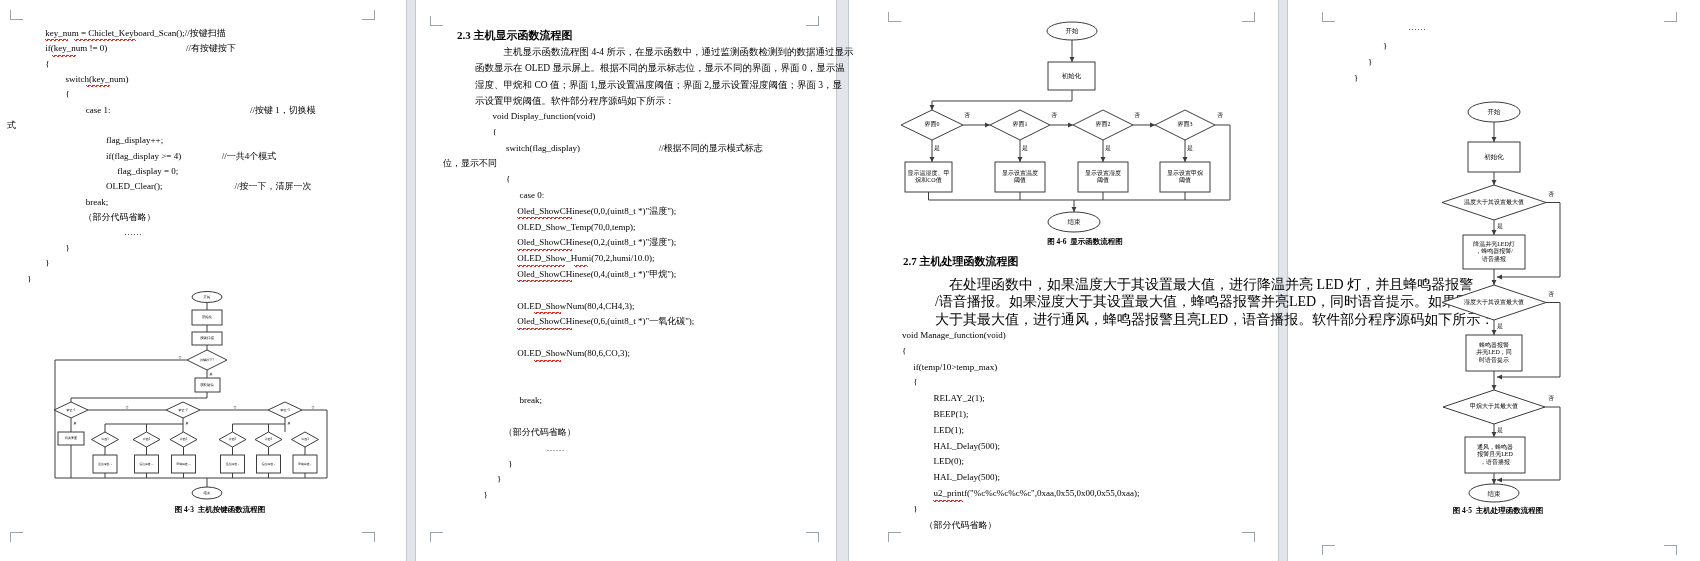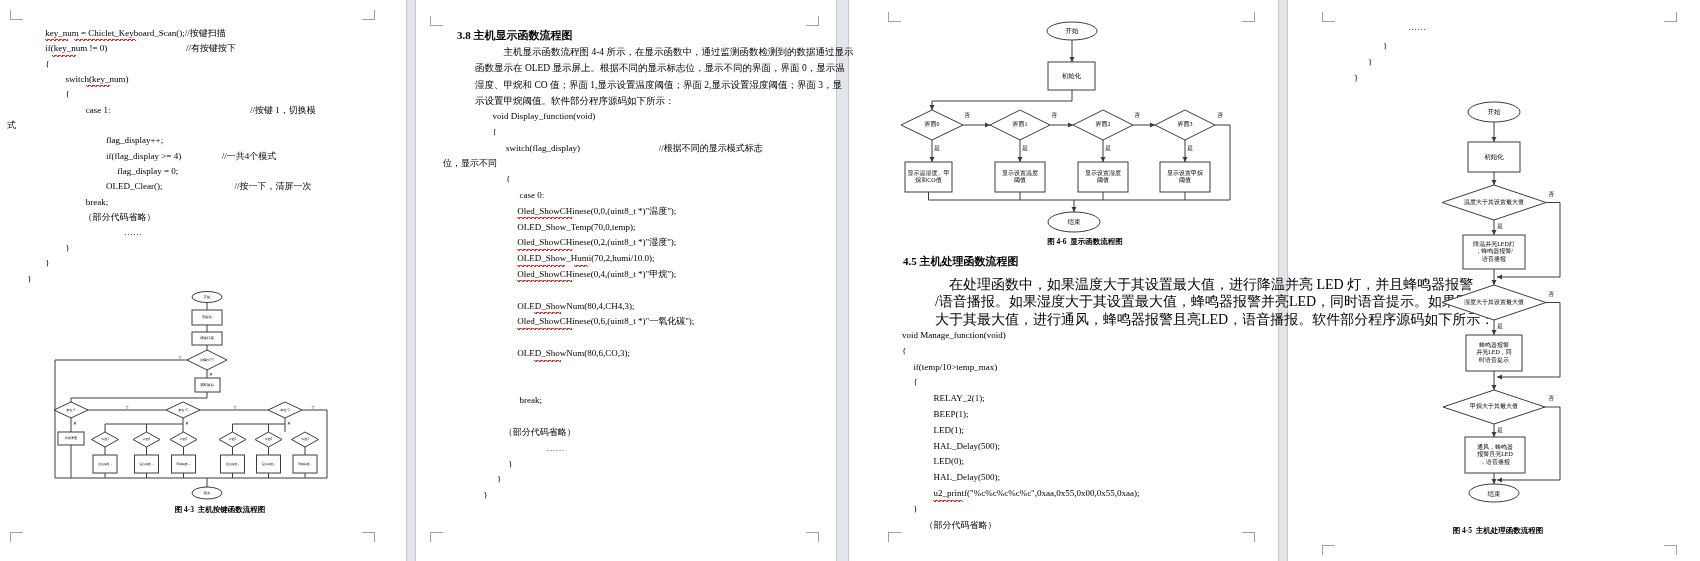--- a/index.html
+++ b/index.html
@@ -130,21 +130,21 @@
     <text x="60" y="176" font-size="2.8">温度阈值+1</text>
     <text x="101.5" y="176" font-size="2.8">湿度阈值+1</text>
     <text x="138.5" y="176" font-size="2.8">甲烷阈值+1</text>
     <text x="187.5" y="176" font-size="2.8">温度阈值-1</text>
     <text x="223.5" y="176" font-size="2.8">湿度阈值-1</text>
     <text x="260" y="176" font-size="2.8">甲烷阈值-1</text>
     <text x="162" y="205" font-size="3.4">结束</text>
   </svg>
   <div class="abs caption" style="left:140px;top:505px;width:160px;">图 4-3  主机按键函数流程图</div>
 
-  <div class="abs heading" style="left:457px;top:28px;">3.8 主机显示函数流程图</div>
+  <div class="abs heading" style="left:457px;top:28px;">2.3 主机显示函数流程图</div>
   <div class="abs para" style="left:443px;top:44px;line-height:16.3px;">            主机显示函数流程图 4-4 所示，在显示函数中，通过监测函数检测到的数据通过显示
 函数显示在 OLED 显示屏上。根据不同的显示标志位，显示不同的界面，界面 0，显示温
 湿度、甲烷和 CO 值；界面 1,显示设置温度阈值；界面 2,显示设置湿度阈值；界面 3，显
 示设置甲烷阈值。软件部分程序源码如下所示：</div>
   <div class="abs code" style="left:443px;top:109px;line-height:15.8px;">                      void Display_function(void)
                       {
                             switch(flag_display)                                   //根据不同的显示模式标志
 位，显示不同
                             {
                                   case 0:
@@ -219,21 +219,21 @@
 烷和CO值</div>
   <div class="fc-label" style="left:995px;top:162px;width:50px;height:30px;">显示设置温度
 阈值</div>
   <div class="fc-label" style="left:1078px;top:162px;width:50px;height:30px;">显示设置湿度
 阈值</div>
   <div class="fc-label" style="left:1160px;top:162px;width:50px;height:30px;">显示设置甲烷
 阈值</div>
   <div class="fc-label big" style="left:1048px;top:212px;width:52px;height:20px;">结束</div>
   <div class="abs caption" style="left:1030px;top:237px;width:110px;">图 4-6  显示函数流程图</div>
 
-  <div class="abs heading" style="left:903px;top:254px;">4.5 主机处理函数流程图</div>
+  <div class="abs heading" style="left:903px;top:254px;">2.7 主机处理函数流程图</div>
   <div class="abs para" style="left:903px;top:276px;line-height:17.4px;font-size:14px;">    在处理函数中，如果温度大于其设置最大值，进行降温并亮 LED 灯，并且蜂鸣器报警
 /语音播报。如果湿度大于其设置最大值，蜂鸣器报警并亮LED，同时语音提示。如果甲烷
 大于其最大值，进行通风，蜂鸣器报警且亮LED，语音播报。软件部分程序源码如下所示：</div>
   <div class="abs code" style="left:902px;top:328px;line-height:15.8px;">void Manage_function(void)
 {
      if(temp/10&gt;temp_max)
      {
               RELAY_2(1);
               BEEP(1);
               LED(1);
@@ -287,15 +287,15 @@
   <div class="fc-label" style="left:1466px;top:335px;width:56px;height:36px;">蜂鸣器报警
 并亮LED，同
 时语音提示</div>
   <div class="fc-label" style="left:1443px;top:391px;width:102px;height:31px;">甲烷大于其最大值</div>
   <div class="yn" style="left:1548px;top:394px;">否</div>
   <div class="yn" style="left:1497px;top:426px;">是</div>
   <div class="fc-label" style="left:1465px;top:437px;width:60px;height:36px;">通风，蜂鸣器
 报警且亮LED
 ，语音播报</div>
   <div class="fc-label big" style="left:1469px;top:484px;width:50px;height:19px;">结束</div>
-  <div class="abs caption" style="left:1438px;top:526px;width:120px;">图 4-5  主机处理函数流程图</div>
+  <div class="abs caption" style="left:1438px;top:506px;width:120px;">图 4-5  主机处理函数流程图</div>
 
 </div>
 
 </body></html>

